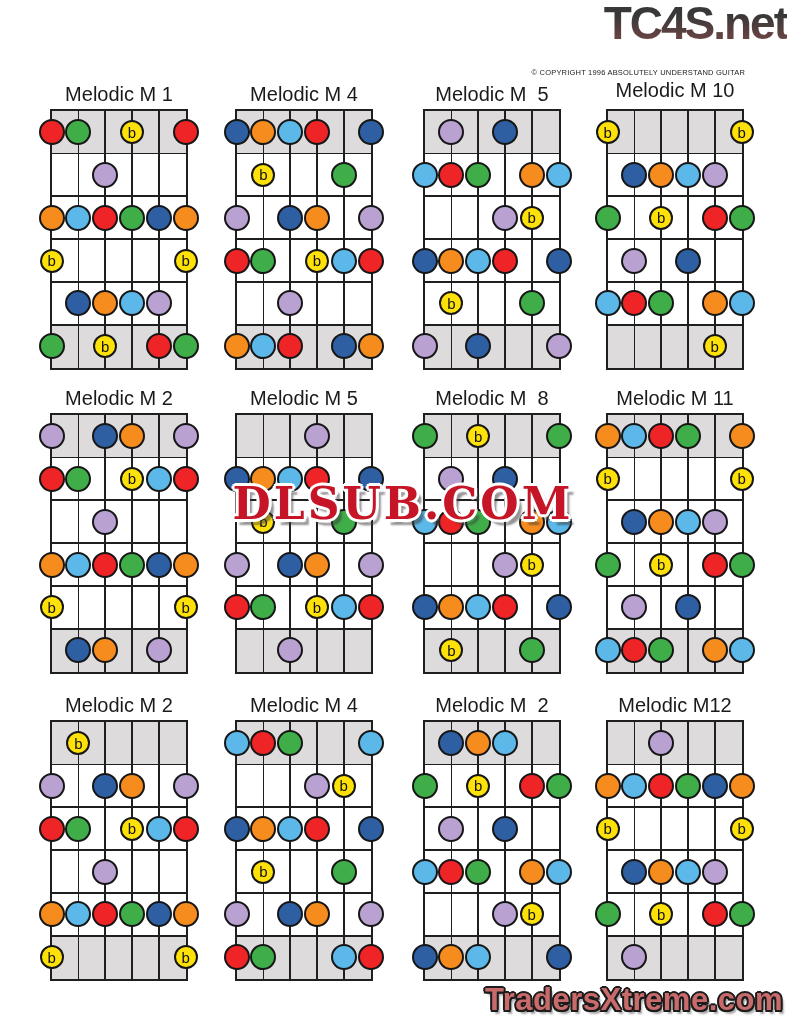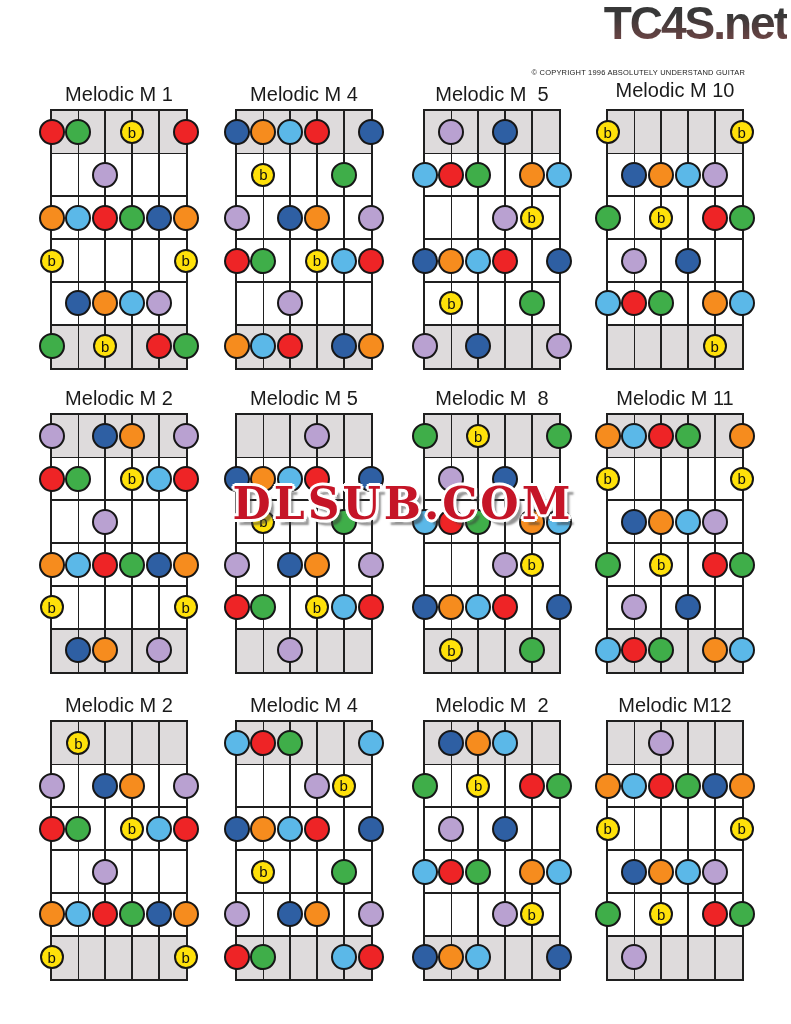--- a/index.html
+++ b/index.html
@@ -446,13 +446,14 @@
         <div class="dot" style="width: 26px; height: 26px; left: 67.4px; top: 136.917px; background: rgb(91, 184, 232);"></div>
         <div class="dot" style="width: 26px; height: 26px; left: 94.2px; top: 136.917px; background: rgb(185, 161, 209);"></div>
         <div class="dot" style="width: 26px; height: 26px; left: -13px; top: 179.75px; background: rgb(63, 174, 73);"></div>
         <div class="dot flat-dot" style="width: 24px; height: 24px; left: 41.6px; top: 180.75px; background: rgb(255, 225, 10);">b</div>
         <div class="dot" style="width: 26px; height: 26px; left: 94.2px; top: 179.75px; background: rgb(238, 36, 38);"></div>
         <div class="dot" style="width: 26px; height: 26px; left: 121px; top: 179.75px; background: rgb(63, 174, 73);"></div>
         <div class="dot" style="width: 26px; height: 26px; left: 13.8px; top: 222.583px; background: rgb(185, 161, 209);"></div>
       </div>
     </div>
   <div class="watermark">DLSUB.COM</div>
+  <div class="footer">TradersXtreme.com</div>
 </div>
 
 </body></html>

